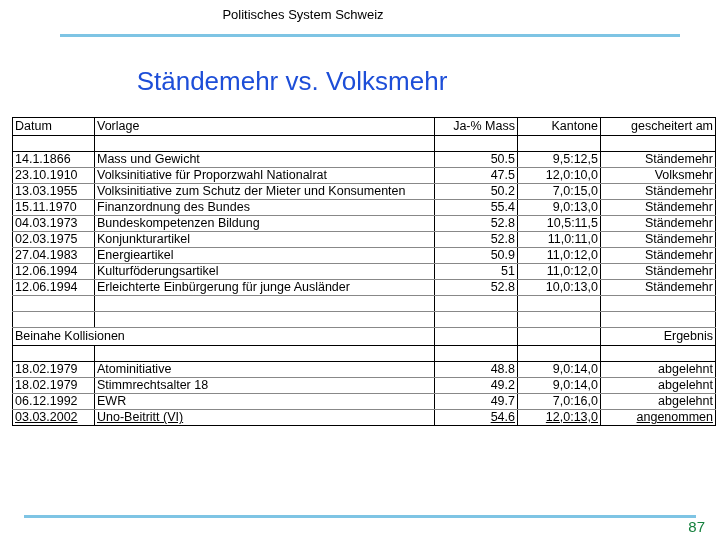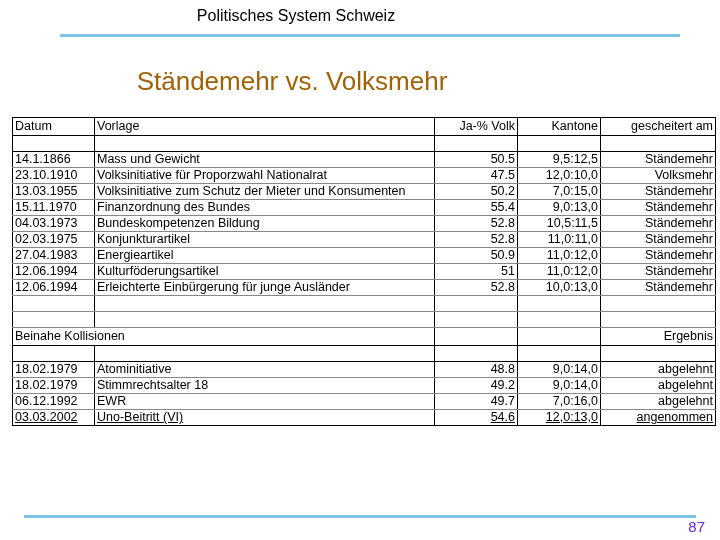--- a/index.html
+++ b/index.html
@@ -11,42 +11,42 @@
       width: 720px;
       height: 540px;
       position: relative;
       overflow: hidden;
       font-family: "Liberation Sans", sans-serif;
       color: #000;
     }
     .header-title {
       position: absolute;
       top: 7px;
-      left: 0;
+      left: 7px;
       width: 592px;
       text-align: center;
-      font-size: 16px;
+      font-size: 13px;
       color: #000;
     }
     .top-rule {
       position: absolute;
       top: 34px;
       left: 60px;
       width: 620px;
       height: 3px;
       background: #7ec4e4;
     }
     .slide-title {
       position: absolute;
       top: 66px;
       left: 0;
       width: 584px;
       text-align: center;
       font-size: 26px;
-      color: #a16207;
+      color: #1d4ed8;
     }
     .table-wrap {
       position: absolute;
       left: 12px;
       top: 117px;
       width: 703px;
     }
     table.data {
       border-collapse: collapse;
       width: 703px;
@@ -100,21 +100,21 @@
       top: 552px;
       left: 27px;
       font-size: 8px;
       color: #000;
     }
     .footer-page {
       position: absolute;
       top: 518px;
       right: 15px;
       font-size: 15px;
-      color: #6d28d9;
+      color: #15803d;
     }
   </style>
 </head>
 <body>
 
 <div class="header-title">Politisches System Schweiz</div>
 <div class="top-rule"></div>
 
 <div class="slide-title">Ständemehr vs. Volksmehr</div>
 
@@ -124,21 +124,21 @@
       <col class="c-datum">
         <col class="c-vorlage">
         <col class="c-ja">
         <col class="c-kant">
         <col class="c-ges">
     </colgroup>
     <tbody>
       <tr class="hdr">
         <td class="l">Datum</td>
         <td class="l">Vorlage</td>
-        <td class="r">Ja-% Volk</td>
+        <td class="r">Ja-% Mass</td>
         <td class="r">Kantone</td>
         <td class="r">gescheitert am</td>
       </tr>
       <tr class="thick-bottom">
         <td></td>
           <td></td>
           <td></td>
           <td></td>
           <td></td>
       </tr>

